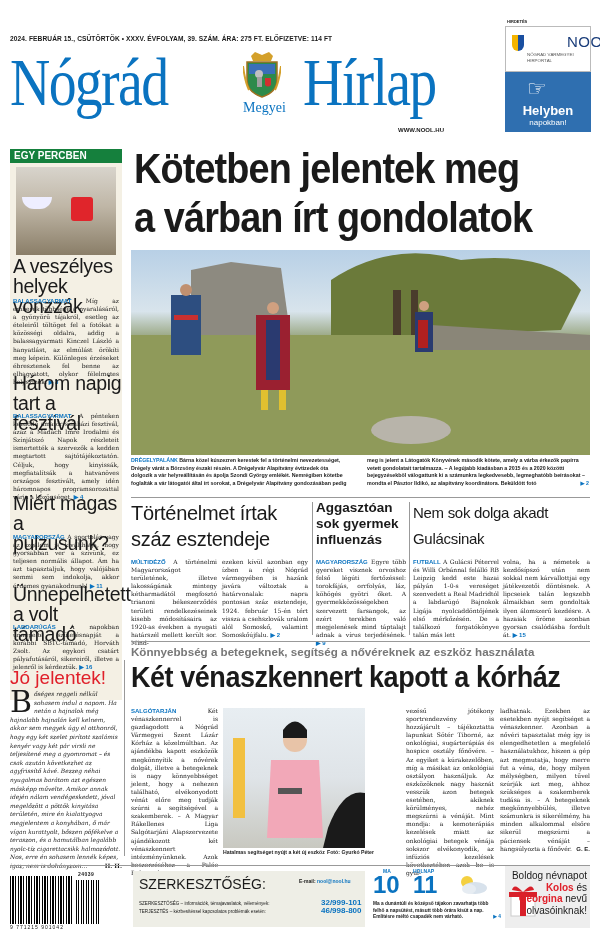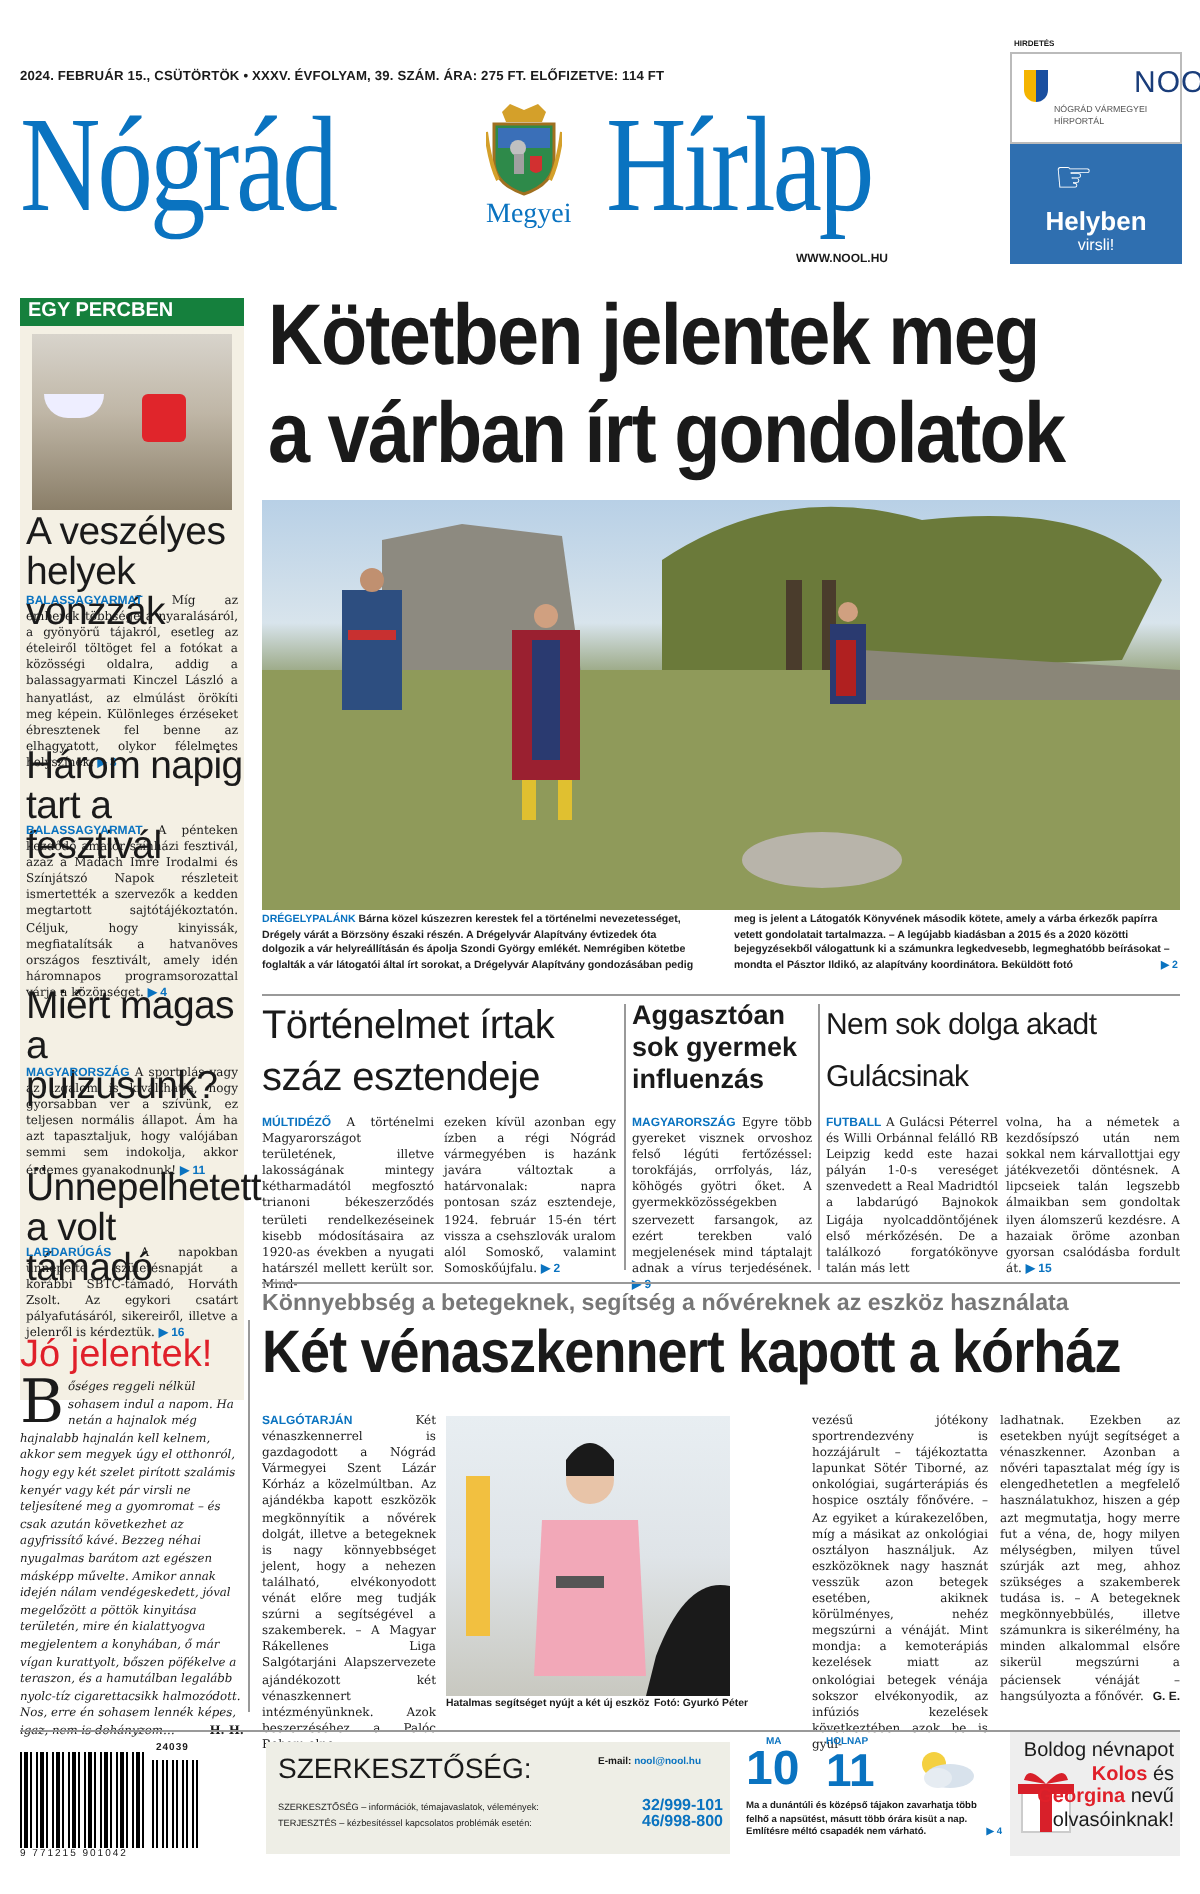--- a/index.html
+++ b/index.html
@@ -68,21 +68,21 @@
 
 <div class="abs" id="sponsor-label">HIRDETÉS</div>
 <div class="abs" id="nool-box">
   <div class="shield"></div>
   <div class="name">NOOL.HU</div>
   <div class="sub"><span>NÓGRÁD VÁRMEGYEI</span><br><span>HÍRPORTÁL</span></div>
 </div>
 <div class="abs" id="helyben-box">
   <div class="hand">☞</div>
   <div class="big">Helyben</div>
-  <div class="small">virsli!</div>
+  <div class="small">napokban!</div>
 </div>
 
 <div class="abs" id="left-col-bg"></div>
 <div class="abs" id="egy-percben">EGY PERCBEN</div>
 <div class="abs" id="percben-photo">
   <div class="sink"></div>
   <div class="chair"></div>
 </div>
 
 <div class="abs lh" style="left:13px;top:256px;width:110px;">A veszélyes helyek vonzzák</div>

